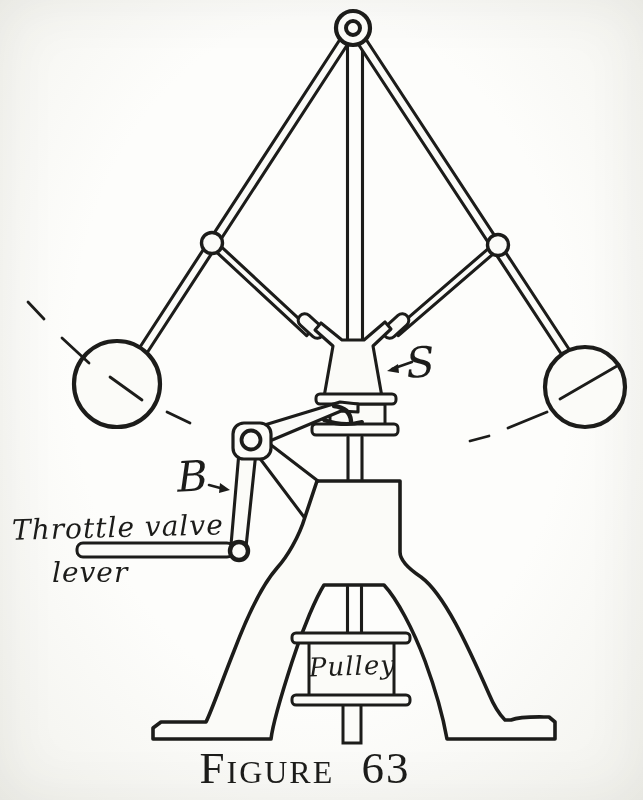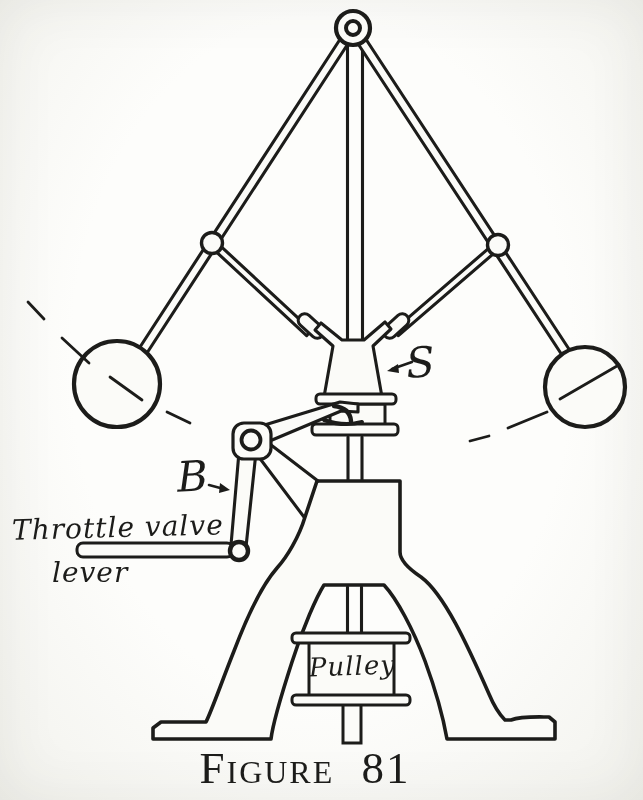--- a/index.html
+++ b/index.html
@@ -167,15 +167,15 @@
       <line class="ln" stroke-width="2.6" x1="209" y1="485" x2="224" y2="489"></line>
       <polygon class="ah" points="230,490 220,483 219,493"></polygon>
     </g>
   </svg>
 
   <div class="lbl script lbl-s">S</div>
   <div class="lbl script lbl-b">B</div>
   <div class="lbl hand lbl-throttle1">Throttle valve</div>
   <div class="lbl hand lbl-throttle2">lever</div>
   <div class="lbl hand lbl-pulley">Pulley</div>
-  <div class="caption">Figure 81</div>
+  <div class="caption">Figure 63</div>
 
 </div>
 
 </body></html>

